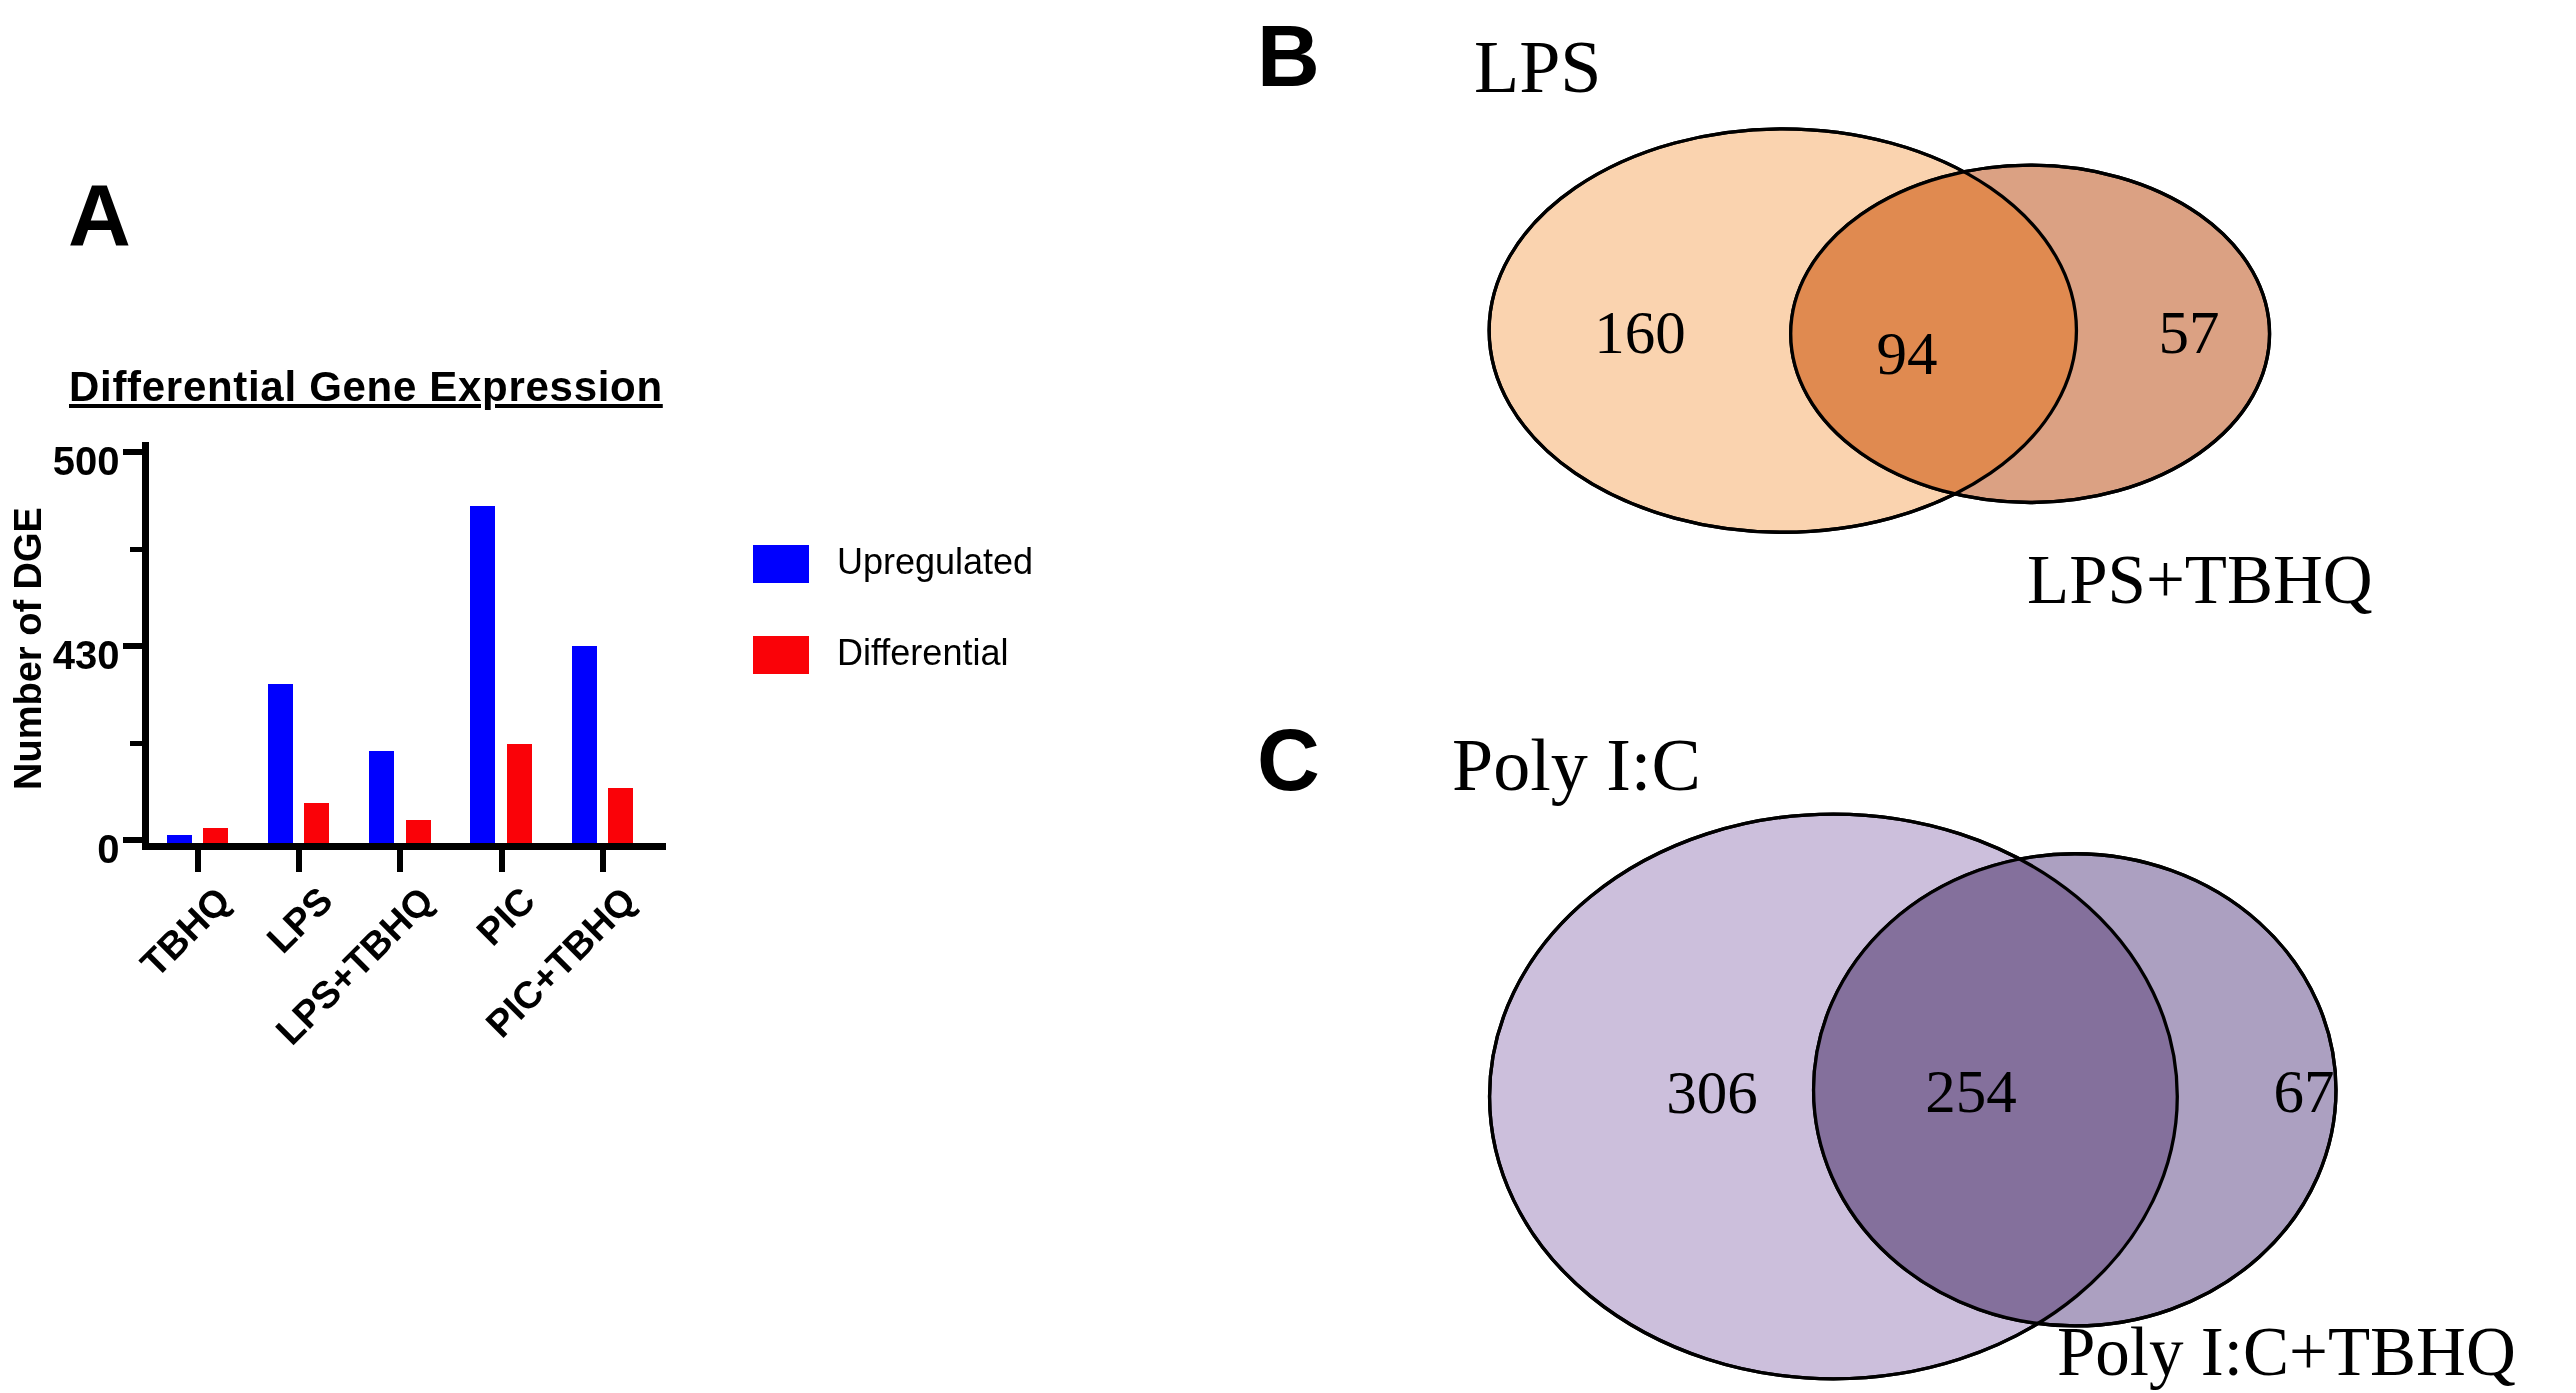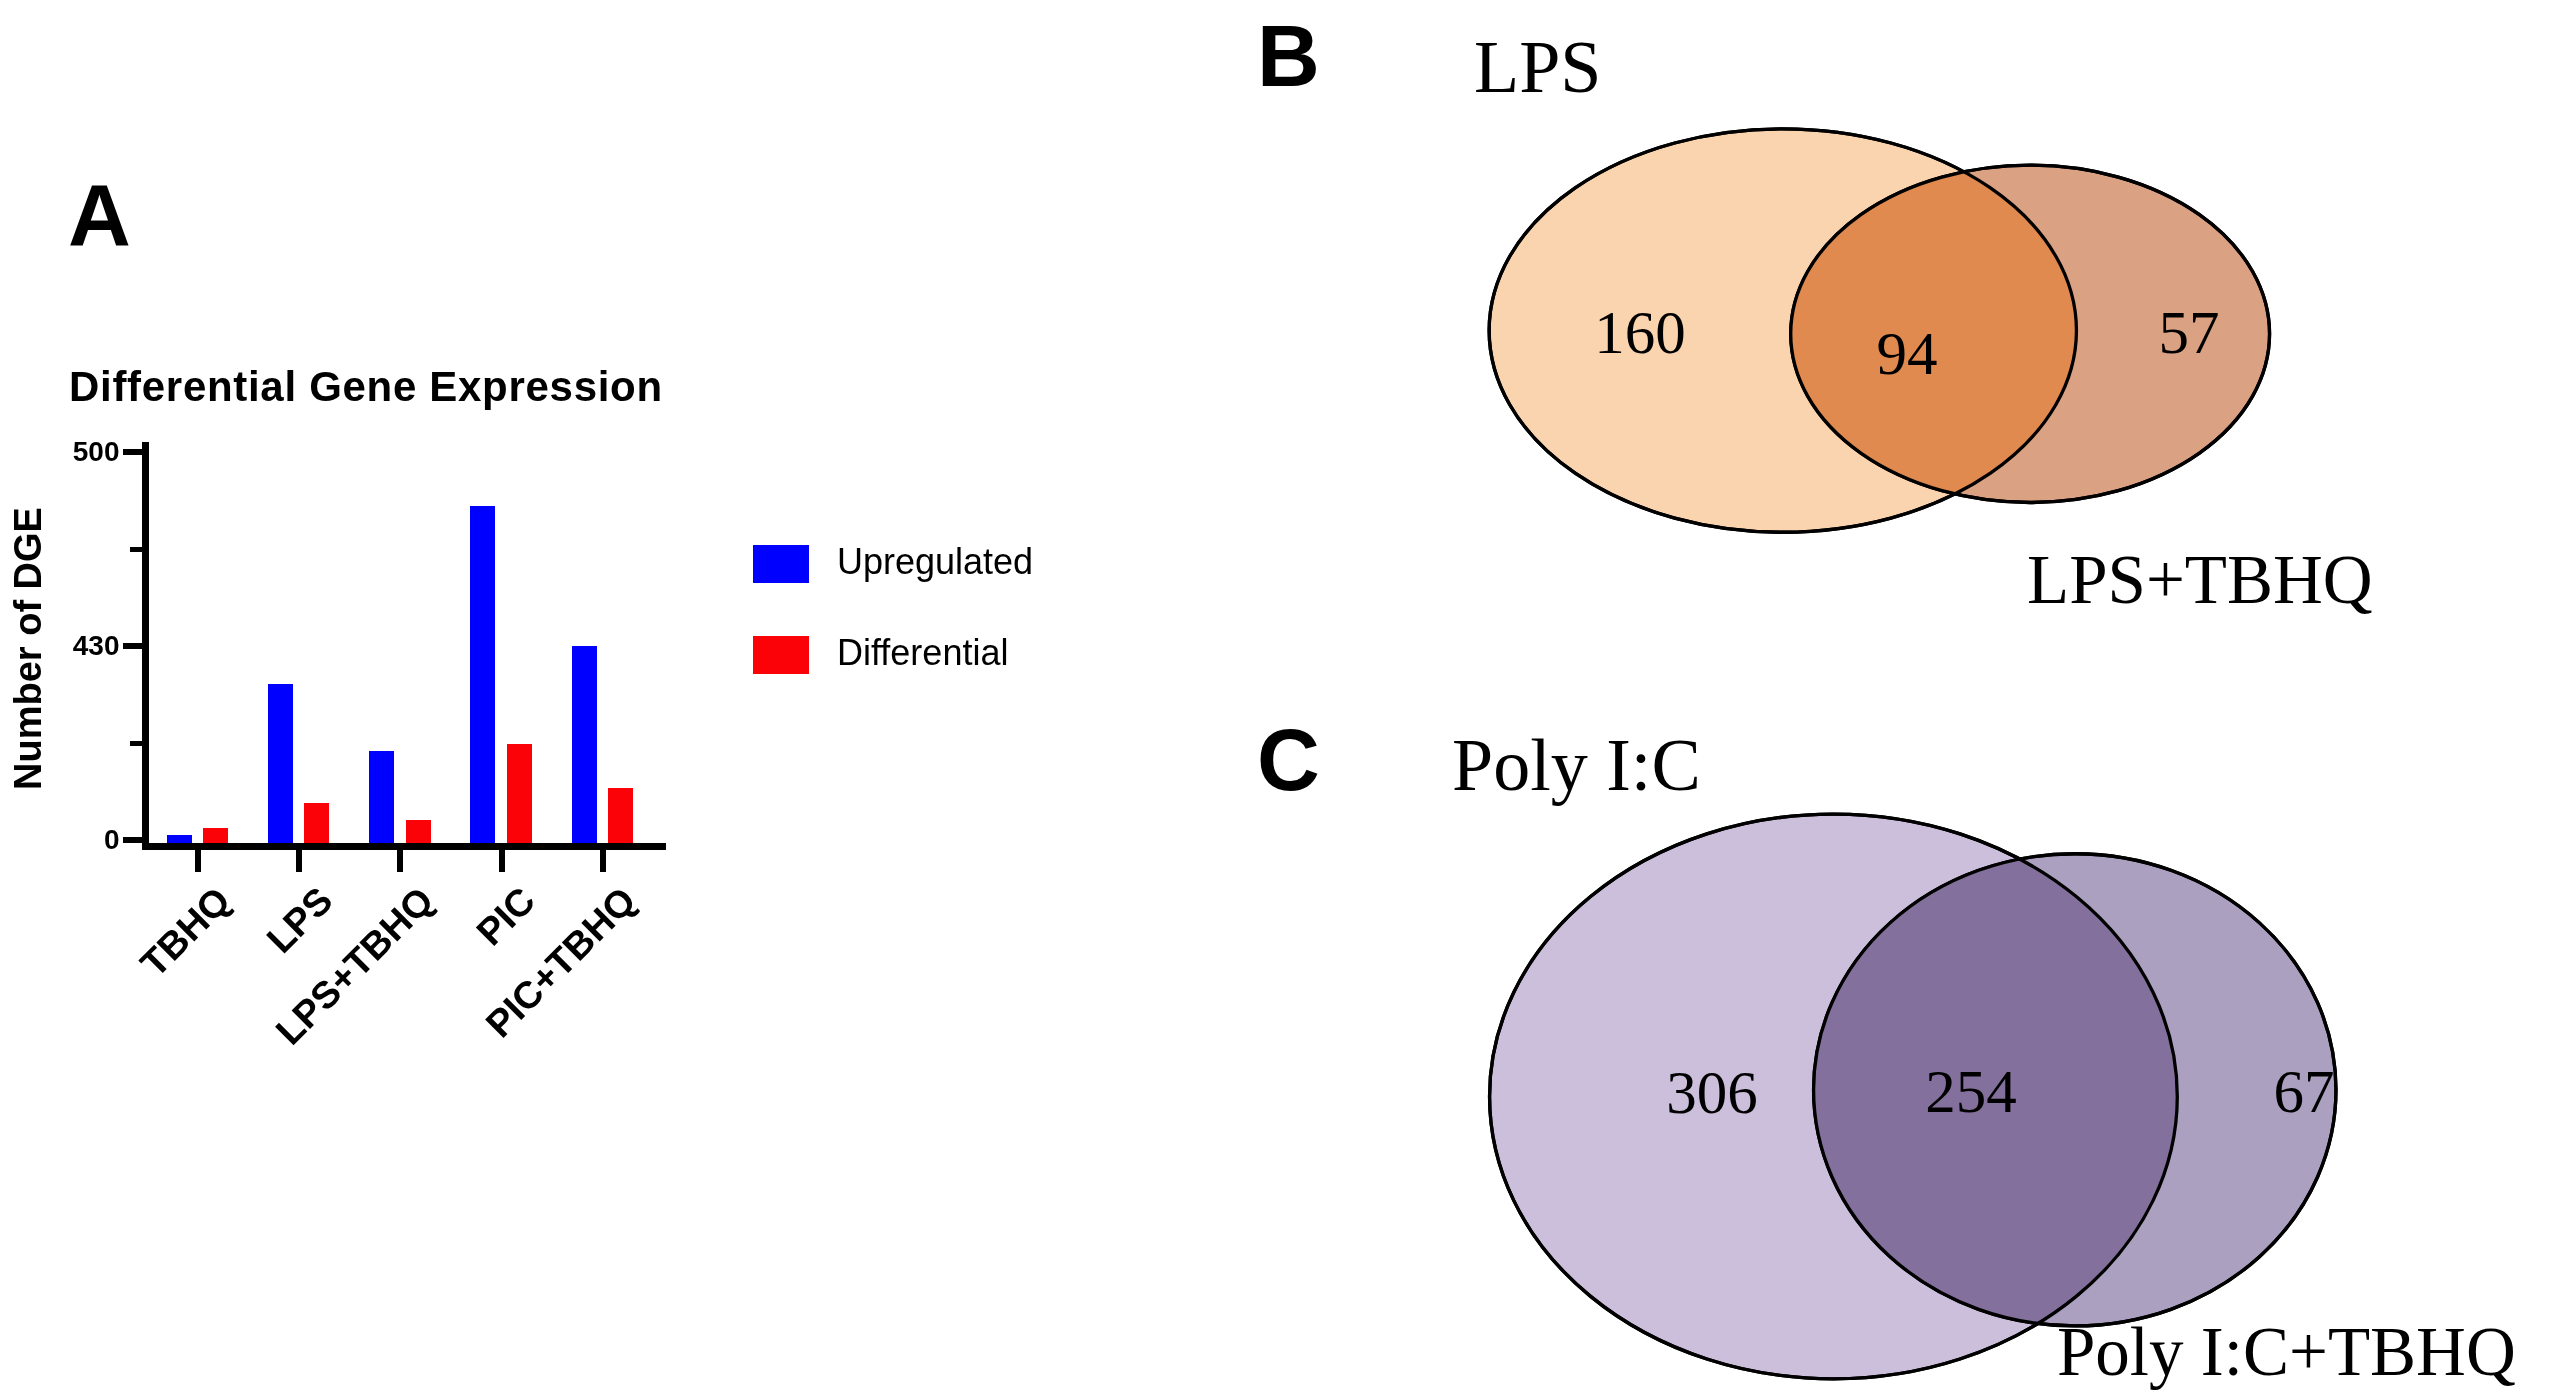--- a/index.html
+++ b/index.html
@@ -3,42 +3,42 @@
 <meta charset="utf-8">
 <style>
   html,body{margin:0;padding:0;background:#ffffff;}
   #canvas{position:relative;width:2576px;height:1394px;background:#ffffff;overflow:hidden;
           font-family:"Liberation Sans",sans-serif;color:#000;}
   .abs{position:absolute;}
   .panel-letter{font-size:87px;font-weight:bold;line-height:1;}
   .chart-title{font-size:42px;font-weight:bold;letter-spacing:0.7px;white-space:nowrap;}
   .y-axis-title{font-size:38px;font-weight:bold;white-space:nowrap;
                 transform:rotate(-90deg);transform-origin:center center;text-align:center;width:344px;}
-  .ytick-label{font-size:28px;font-weight:bold;text-align:right;width:93px;line-height:42px;}
+  .ytick-label{font-size:40px;font-weight:bold;text-align:right;width:93px;line-height:42px;margin-top:9px;}
   .axis-line{background:#000;}
   .tick{background:#000;}
   .bar{position:absolute;}
   .xtick-label{font-size:38px;font-weight:bold;white-space:nowrap;text-align:right;
                transform:rotate(-45deg);transform-origin:100% 0;}
   .legend-row{position:absolute;display:flex;align-items:flex-end;}
   .legend-swatch{width:56px;height:38px;}
   .legend-label{font-size:36px;margin-left:28px;white-space:nowrap;}
   .serif{font-family:"Liberation Serif",serif;}
   .venn-title{font-size:74px;white-space:nowrap;}
   .venn-sublabel{font-size:69px;white-space:nowrap;}
   .venn-count{font-size:61px;transform:translate(-50%,-50%);white-space:nowrap;}
 </style>
 </head>
 <body>
 
 <div id="canvas">
 
   <div class="abs panel-letter" style="left:68px;top:171px;">A</div>
 
-  <div class="abs chart-title" style="left:69px;top:363px;">Differential Gene Expression</div>
+  <div class="abs chart-title" style="left:69px;top:363px;text-decoration:underline;">Differential Gene Expression</div>
 
   <div class="abs y-axis-title" style="left:-144px;top:627px;">Number of DGE</div>
 
   <div class="abs axis-line" style="left:142px;top:442px;width:7.3px;height:408px;"></div>
 
   <div class="abs axis-line" style="left:142px;top:843px;width:524px;height:7.3px;"></div>
 
   <div id="yticks">
       <div class="abs tick" style="left: 123px; top: 837px; width: 19px; height: 6px;"></div>
       <div class="abs ytick-label" style="left: 26.5px; top: 819px;">0</div>

